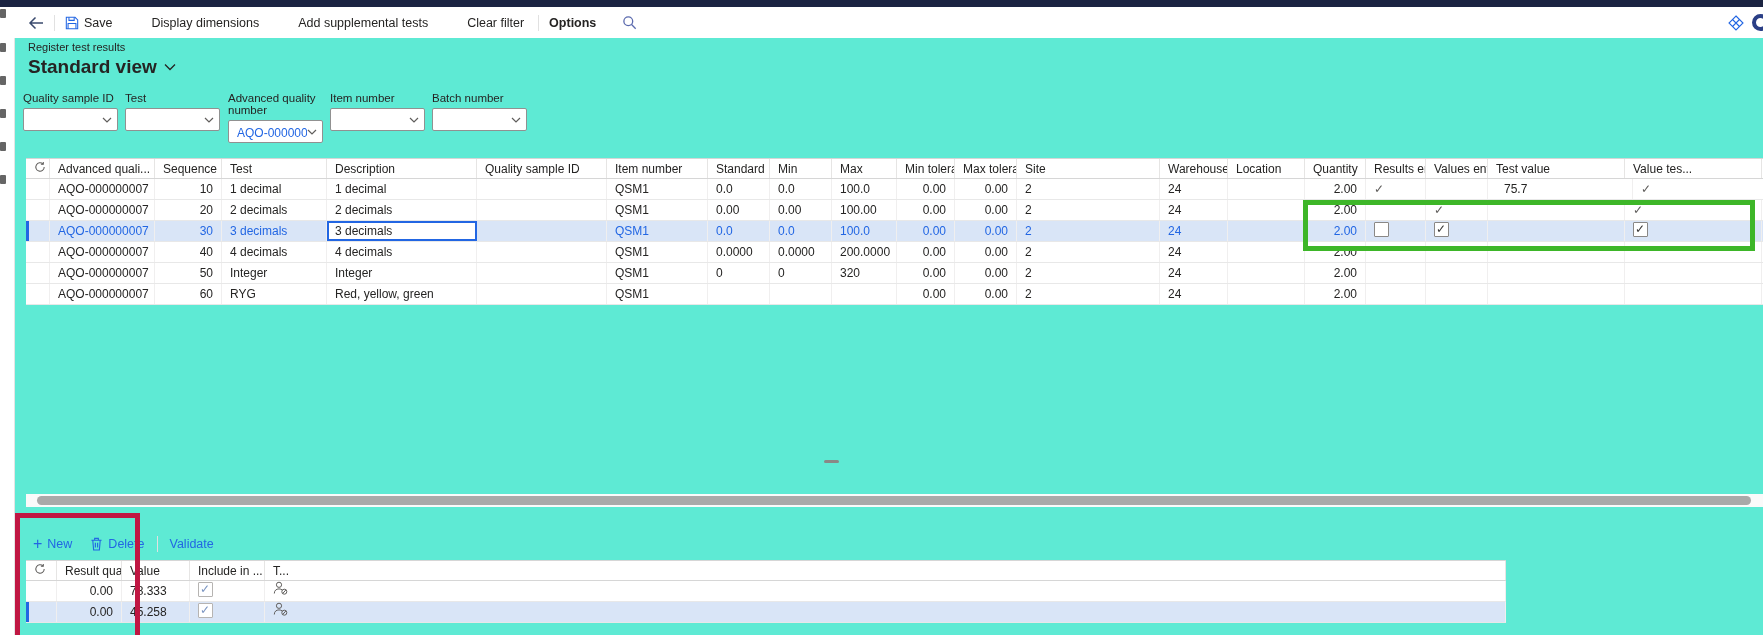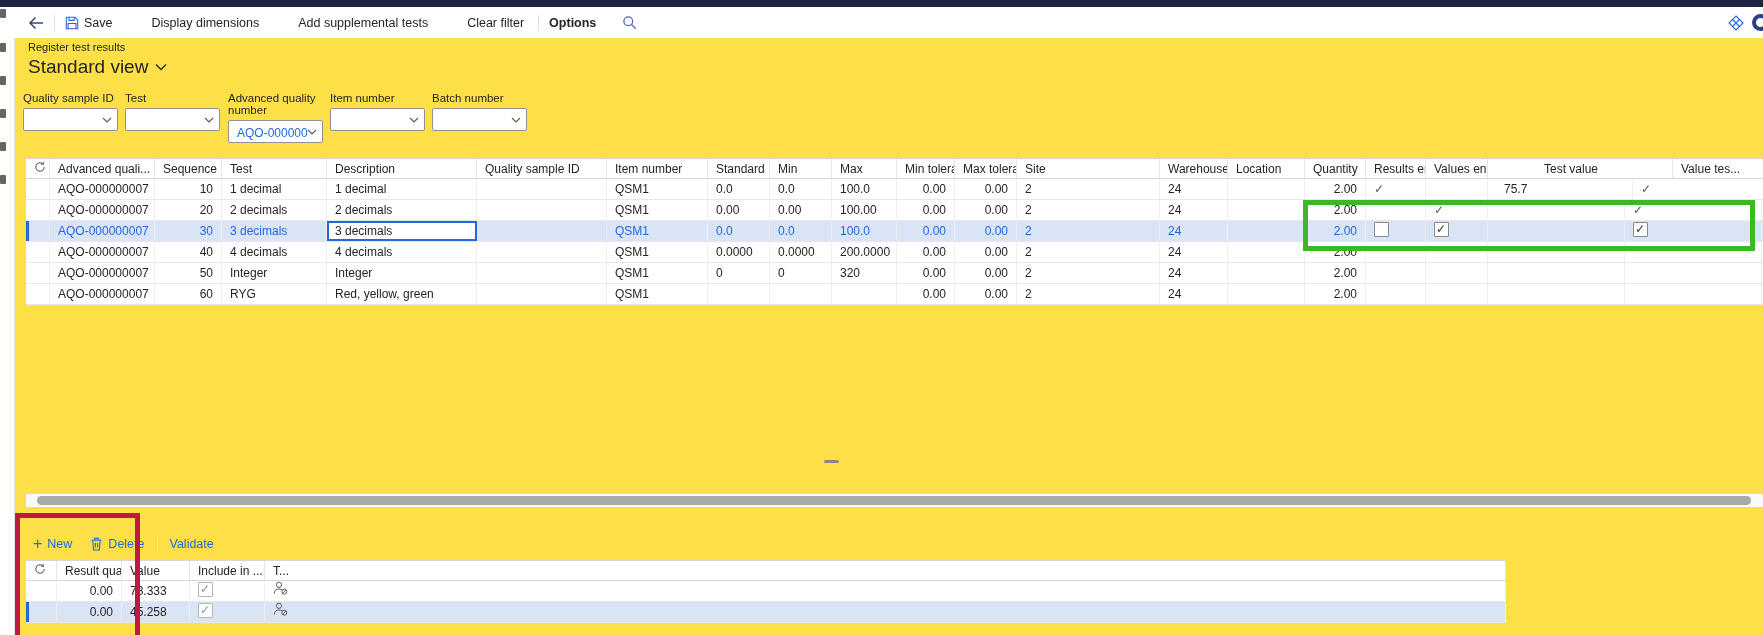--- a/index.html
+++ b/index.html
@@ -1,33 +1,33 @@
 <!DOCTYPE html>
 <html style="--accent: #2266e3; --selbg: #d9e5f7; --topbar: #1b2442; --green: #3db628; --red: #c01743; --text: #252423; --muted: #605e5c; --line: #e8e8e8; --hline: #d6d6d6;"><head>
 <meta charset="utf-8">
 <style>
   html,body{margin:0;padding:0;background:#fff;}
-  .screen{position:relative;width:1763px;height:635px;overflow:hidden;background:#fde047;
+  .screen{position:relative;width:1763px;height:635px;overflow:hidden;background:#5eead4;
           font-family:"Liberation Sans", sans-serif;color:var(--text,#252423);}
   .topbar{position:absolute;left:0;top:0;width:1763px;height:7px;background:var(--topbar,#1b2442);}
   
   .navstrip{position:absolute;left:0;top:7px;width:14px;height:628px;background:#fff;border-right:1px solid #e4e4e4;}
   .frag{position:absolute;left:0;width:6px;height:9px;background:#4a4a4a;opacity:.85;border-radius:1px;}
   
   .toolbar{position:absolute;left:14px;top:7px;width:1749px;height:31px;background:#fff;display:flex;align-items:center;font-size:12.5px;}
   .tb-sep{width:1px;height:16px;background:#e1e1e1;margin:0 10px;}
   .tb-btn{display:flex;align-items:center;gap:5px;cursor:pointer;white-space:nowrap;}
   .tb-gap{margin-left:39px;}
   .bold{font-weight:700;}
   .icon{display:inline-flex;align-items:center;}
   .tr-icons{position:absolute;top:7px;left:1728px;height:31px;display:flex;align-items:center;gap:8px;}
   .avatar-cut{width:17px;height:17px;border-radius:50%;border:4px solid #2b3f86;box-sizing:border-box;}
   
   .breadcrumb{position:absolute;left:28px;top:41px;font-size:11px;}
-  .title{position:absolute;left:28px;top:56px;font-size:19px;font-weight:400;display:flex;align-items:center;gap:7px;}
+  .title{position:absolute;left:28px;top:56px;font-size:19px;font-weight:700;display:flex;align-items:center;gap:7px;}
   
   .fg{position:absolute;top:92px;width:95px;}
   .fg label{font-size:11.5px;display:block;}
   .combo{position:relative;margin-top:4px;height:23px;border:1px solid #919191;border-radius:2px;background:#fff;box-sizing:border-box;}
   .combo input{border:0;outline:0;width:70px;height:19px;margin:1px 0 0 6px;font-size:12px;font-family:inherit;color:var(--text,#252423);background:transparent;}
   .combo .chev{position:absolute;right:5px;top:8px;}
   .combo.blue-val input{color:var(--accent,#2266e3);}
   
   .grid{position:absolute;font-size:12px;}
   .hrow,.row{display:flex;height:21px;line-height:20px;box-sizing:border-box;background:#fff;}
@@ -196,21 +196,21 @@
         <div class="cell hcell" style="width: 62px;">Min</div>
         <div class="cell hcell" style="width: 65px;">Max</div>
         <div class="cell hcell" style="width: 58px;">Min tolera...</div>
         <div class="cell hcell" style="width: 62px;">Max tolera...</div>
         <div class="cell hcell" style="width: 143px;">Site</div>
         <div class="cell hcell" style="width: 68px;">Warehouse</div>
         <div class="cell hcell" style="width: 77px;">Location</div>
         <div class="cell hcell right" style="width: 61px;">Quantity</div>
         <div class="cell hcell" style="width: 60px;">Results ent...</div>
         <div class="cell hcell" style="width: 62px;">Values ent...</div>
-        <div class="cell hcell" style="width: 137px; margin-left: 48px;">Test value</div>
+        <div class="cell hcell" style="width: 137px;">Test value</div>
         <div class="cell hcell" style="width: 137px;">Value tes...</div>
       </div>
       <div class="row">
         <div class="cell" style="width: 24px;"></div>
         <div class="cell" style="width: 105px;">AQO-000000007</div>
         <div class="cell right" style="width: 67px;">10</div>
         <div class="cell" style="width: 105px;">1 decimal</div>
         <div class="cell" style="width: 150px;">1 decimal</div>
         <div class="cell" style="width: 130px;"></div>
         <div class="cell" style="width: 101px;">QSM1</div>

